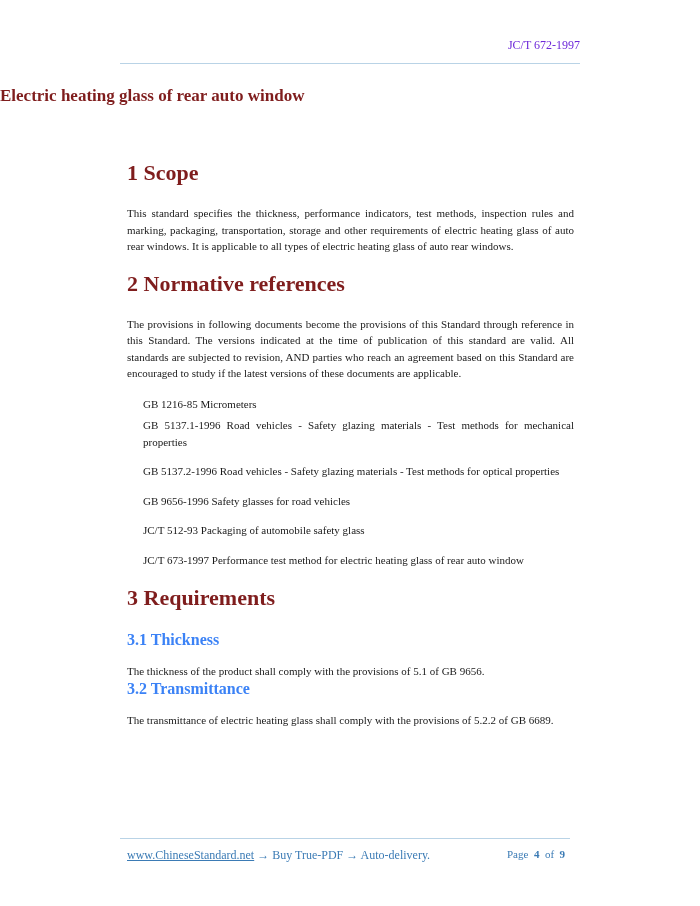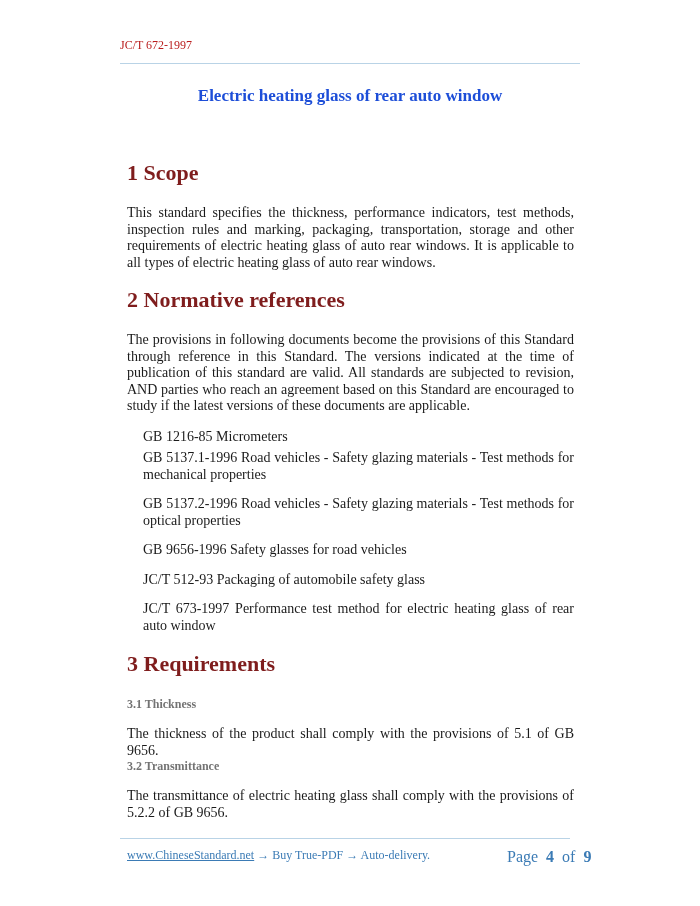--- a/index.html
+++ b/index.html
@@ -1,31 +1,31 @@
 <!DOCTYPE html>
 <html><head>
 <meta charset="utf-8">
 <style>
   html, body { margin: 0; padding: 0; background: #ffffff; }
   body { width: 700px; height: 906px; position: relative; overflow: hidden;
          font-family: "Liberation Serif", serif; color: #1a1a1a; }
-  .header { position: absolute; left: 120px; top: 38px; width: 460px; text-align: left;
-            color: #b91c1c; font-size: 12px; }
+  .header { position: absolute; left: 120px; top: 38px; width: 460px; text-align: right;
+            color: #6d28d9; font-size: 12px; }
   .header-rule { position: absolute; left: 120px; top: 63px; width: 460px; height: 1px; background: #b9d3e6; }
-  .doc-title { position: absolute; left: 0; top: 86px; width: 700px; text-align: center;
-               font-size: 17px; font-weight: bold; color: #1d4ed8; }
+  .doc-title { position: absolute; left: 0; top: 86px; width: 700px; text-align: left;
+               font-size: 17px; font-weight: bold; color: #7f1d1d; }
   .content { position: absolute; left: 127px; top: 160px; width: 447px; }
   h2 { font-size: 22px; font-weight: bold; margin: 0; color: #7f1d1d; }
-  h3 { font-size: 12px; font-weight: bold; margin: 0; color: #737373; }
-  p { margin: 0; font-size: 14px; line-height: 16.5px; text-align: justify; }
+  h3 { font-size: 16px; font-weight: bold; margin: 0; color: #3b82f6; }
+  p { margin: 0; font-size: 11px; line-height: 16.5px; text-align: justify; }
   .ref { margin-left: 16px; }
   .footer-rule { position: absolute; left: 120px; top: 838px; width: 450px; height: 1px; background: #b9d3e6; }
   .footer-left { position: absolute; left: 127px; top: 848px; font-size: 12px; color: #3b7bb5; }
   .footer-left a { color: #3b7bb5; }
-  .footer-right { position: absolute; left: 507px; top: 848px; font-size: 16px; color: #3b7bb5; }
+  .footer-right { position: absolute; left: 507px; top: 848px; font-size: 11px; color: #3b7bb5; }
   .footer-right b { font-weight: bold; }
 </style>
 </head>
 <body>
 
 <div class="header">JC/T 672-1997</div>
 <div class="header-rule"></div>
 
 <div class="doc-title">Electric heating glass of rear auto window</div>
 
@@ -40,21 +40,21 @@
   <p class="ref" style="margin-top:5px">GB 5137.1-1996 Road vehicles - Safety glazing materials - Test methods for mechanical properties</p>
   <p class="ref" style="margin-top:13px">GB 5137.2-1996 Road vehicles - Safety glazing materials - Test methods for optical properties</p>
   <p class="ref" style="margin-top:13px">GB 9656-1996 Safety glasses for road vehicles</p>
   <p class="ref" style="margin-top:13px">JC/T 512-93 Packaging of automobile safety glass</p>
   <p class="ref" style="margin-top:13px">JC/T 673-1997 Performance test method for electric heating glass of rear auto window</p>
 
   <h2 style="margin-top:17px">3 Requirements</h2>
   <h3 style="margin-top:20px">3.1 Thickness</h3>
   <p style="margin-top:14px">The thickness of the product shall comply with the provisions of 5.1 of GB 9656.</p>
   <h3 style="">3.2 Transmittance</h3>
-  <p style="margin-top:14px">The transmittance of electric heating glass shall comply with the provisions of 5.2.2 of GB 9656.</p>
+  <p style="margin-top:14px">The transmittance of electric heating glass shall comply with the provisions of 5.2.2 of GB 6689.</p>
 </div>
 
 <div class="footer-rule"></div>
 <div class="footer-left">
   <a href="#">www.ChineseStandard.net</a><span> → Buy True-PDF → Auto-delivery.</span>
 </div>
 <div class="footer-right">
   <span>Page</span>&nbsp;
   <b>4</b>&nbsp;
   <span>of</span>&nbsp;

